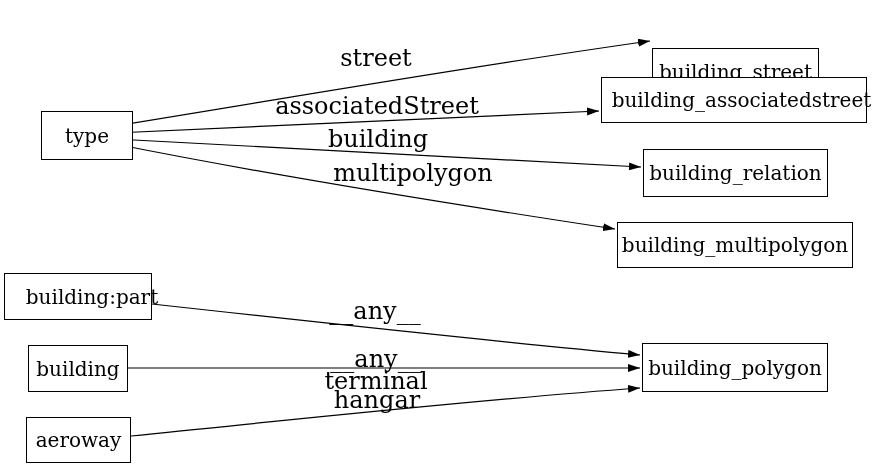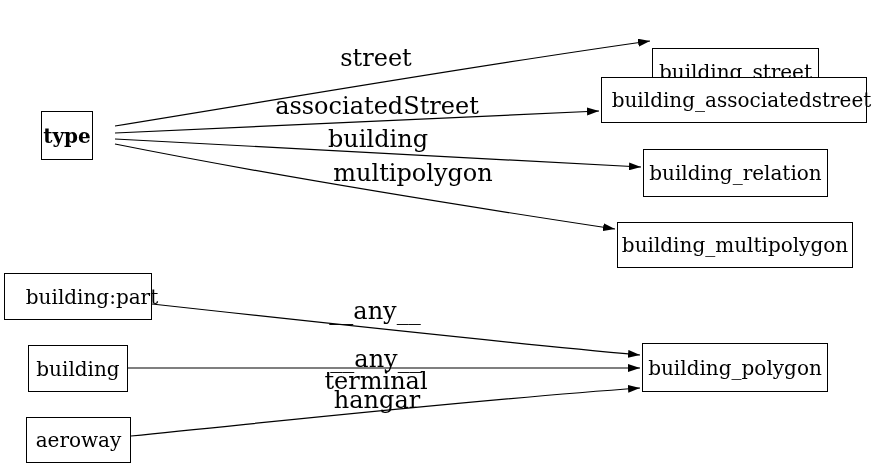--- a/index.html
+++ b/index.html
@@ -60,21 +60,21 @@
     </defs>
     <path class="edge" d="M115,126 C294,97 472,66 650,41" marker-end="url(#arrow)"></path>
     <path class="edge" d="M115,133 C277,126 438,118 599,111" marker-end="url(#arrow)"></path>
     <path class="edge" d="M115,139 C291,149 466,158 641,167" marker-end="url(#arrow)"></path>
     <path class="edge" d="M115,144 C280,177 450,204 615,229" marker-end="url(#arrow)"></path>
     <path class="edge" d="M152,304 C315,322 478,340 640,355" marker-end="url(#arrow)"></path>
     <path class="edge" d="M128,368 L640,368" marker-end="url(#arrow)"></path>
     <path class="edge" d="M131,436 C301,419 471,400 640,388" marker-end="url(#arrow)"></path>
   </svg>
 
-  <div class="node" style="left:41px; top:111px; width:52px; height:49px;font-weight:bold;">
+  <div class="node" style="left:41px; top:111px; width:92px; height:49px;">
     <span>type</span>
   </div>
 
   <div class="node" style="left:652px; top:4px; width:167px; height:48px;margin-top:44px;">
     <span>building_street</span>
   </div>
 
   <div class="node" style="left:601px; top:77px; width:266px; height:46px;padding-left:15px;">
     <span>building_associatedstreet</span>
   </div>

